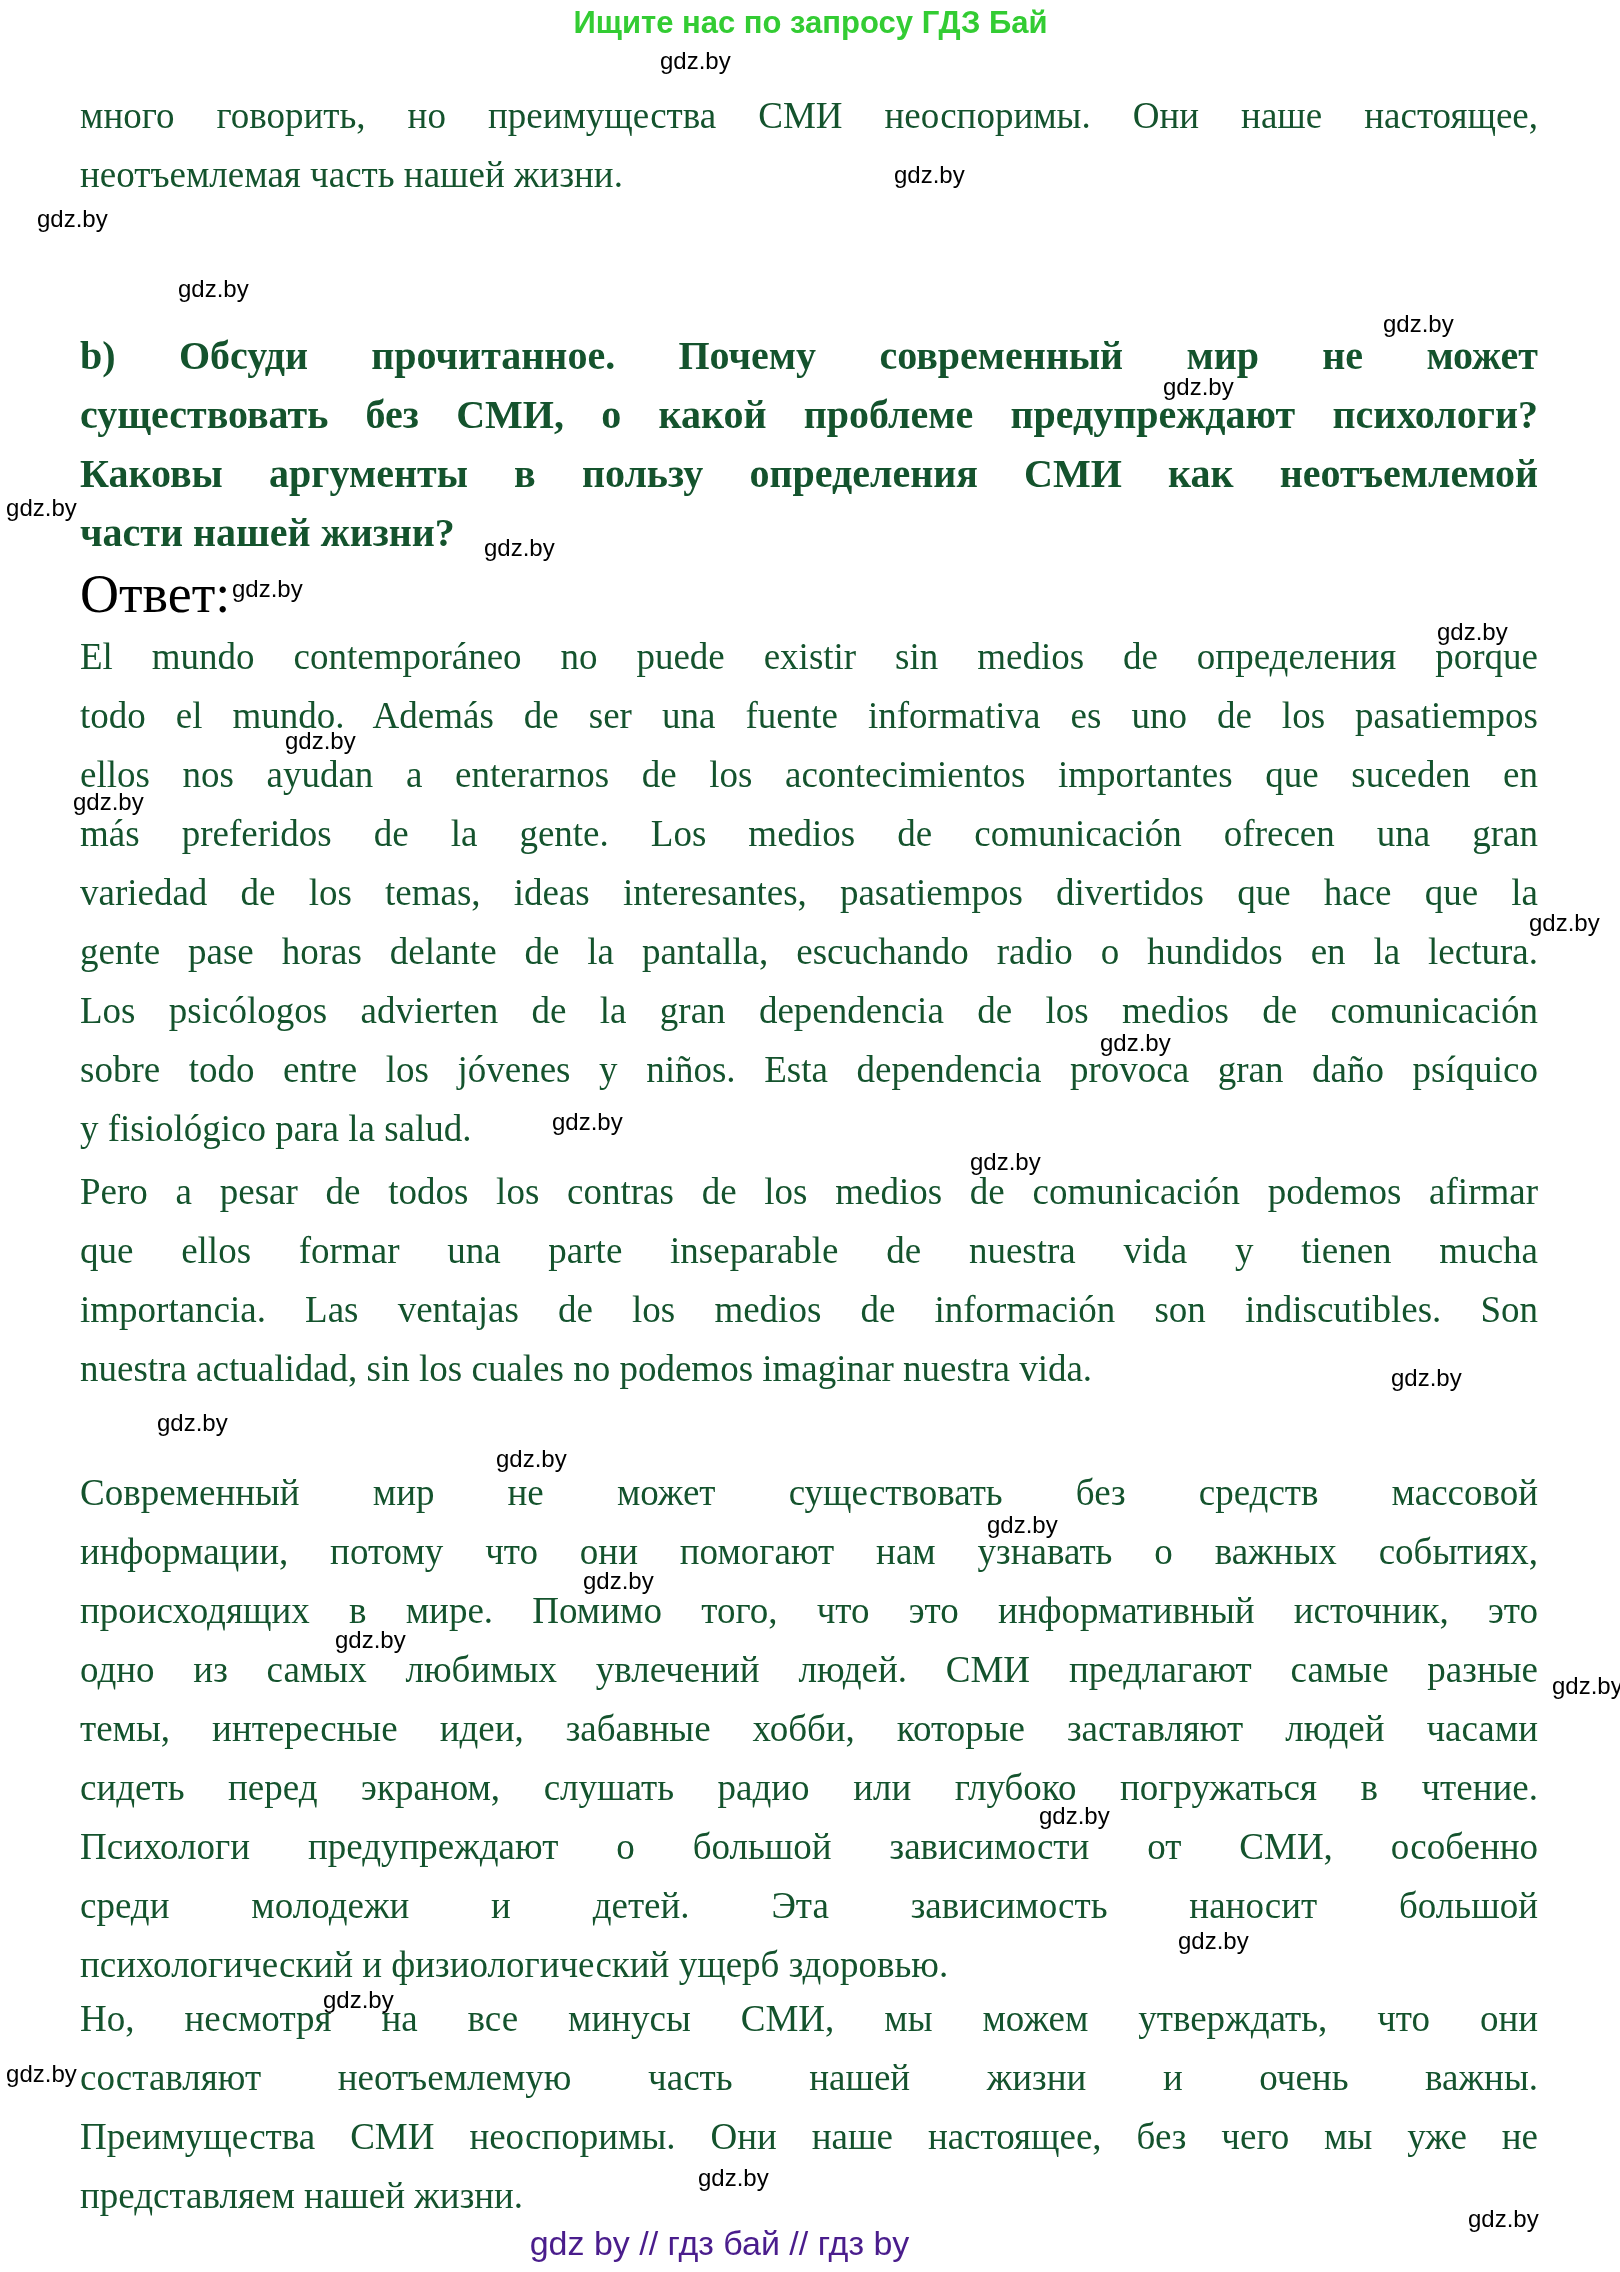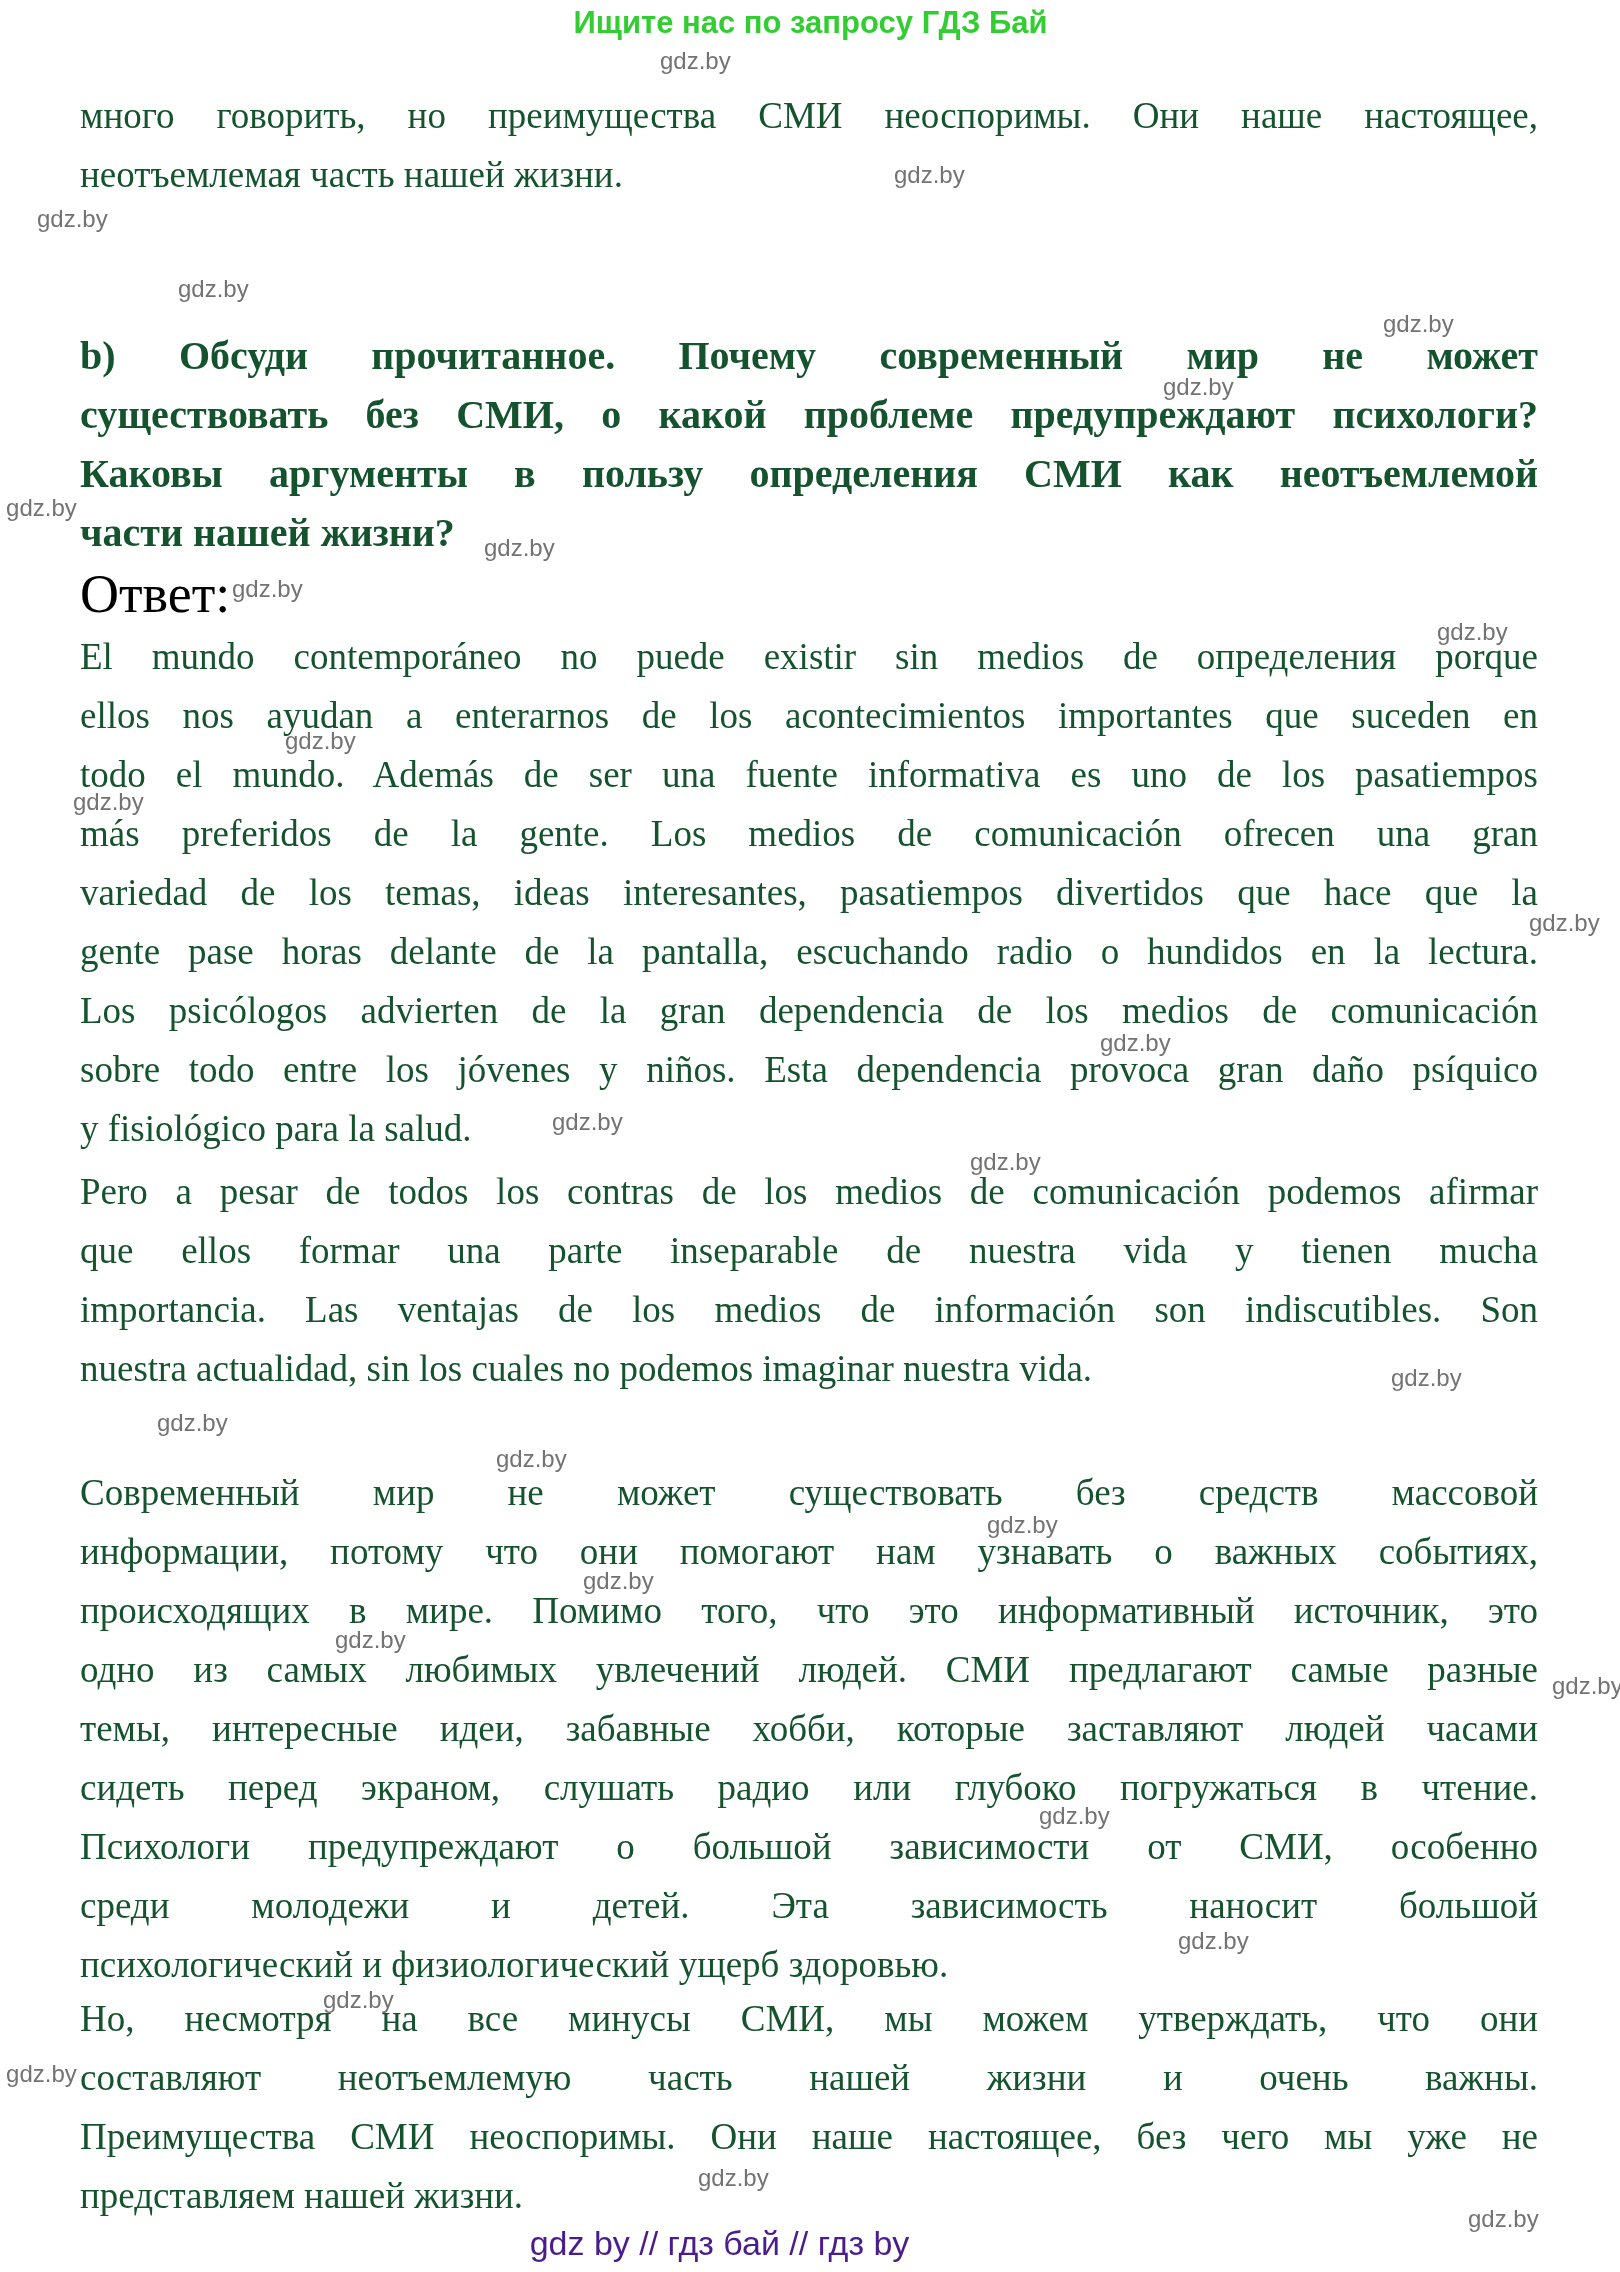--- a/index.html
+++ b/index.html
@@ -15,21 +15,21 @@
     position:absolute; top:4.6px; left:0; width:100%;
     text-align:center;
     font-family:"Liberation Sans", sans-serif;
     font-size:31px; font-weight:700;
     color:#33cc33;
     white-space:nowrap;
   }
   .wm {
     position:absolute;
     font-family:"Liberation Sans", sans-serif;
-    font-size:24px; color:#737373;
+    font-size:24px; color:#000000;
     white-space:nowrap;
   }
   .block {
     position:absolute; left:80px; width:1458px;
   }
   .line {
     font-size:37px; line-height:59px;
     text-align:justify; text-align-last:justify;
     color:#14532d;
   }
@@ -91,22 +91,22 @@
   <div class="line">b) Обсуди прочитанное. Почему современный мир не может</div>
   <div class="line">существовать без СМИ, о какой проблеме предупреждают психологи?</div>
   <div class="line">Каковы аргументы в пользу определения СМИ как неотъемлемой</div>
   <div class="line end">части нашей жизни?</div>
 </div>
 
 <div class="answer-label">Ответ:</div>
 
 <div class="block" style="top:627px">
   <div class="line">El mundo contemporáneo no puede existir sin medios de определения porque</div>
+  <div class="line">todo el mundo. Además de ser una fuente informativa es uno de los pasatiempos</div>
   <div class="line">ellos nos ayudan a enterarnos de los acontecimientos importantes que suceden en</div>
-  <div class="line">todo el mundo. Además de ser una fuente informativa es uno de los pasatiempos</div>
   <div class="line">más preferidos de la gente. Los medios de comunicación ofrecen una gran</div>
   <div class="line">variedad de los temas, ideas interesantes, pasatiempos divertidos que hace que la</div>
   <div class="line">gente pase horas delante de la pantalla, escuchando radio o hundidos en la lectura.</div>
   <div class="line">Los psicólogos advierten de la gran dependencia de los medios de comunicación</div>
   <div class="line">sobre todo entre los jóvenes y niños. Esta dependencia provoca gran daño psíquico</div>
   <div class="line end">y fisiológico para la salud.</div>
 </div>
 
 <div class="block" style="top:1162px">
   <div class="line">Pero a pesar de todos los contras de los medios de comunicación podemos afirmar</div>

